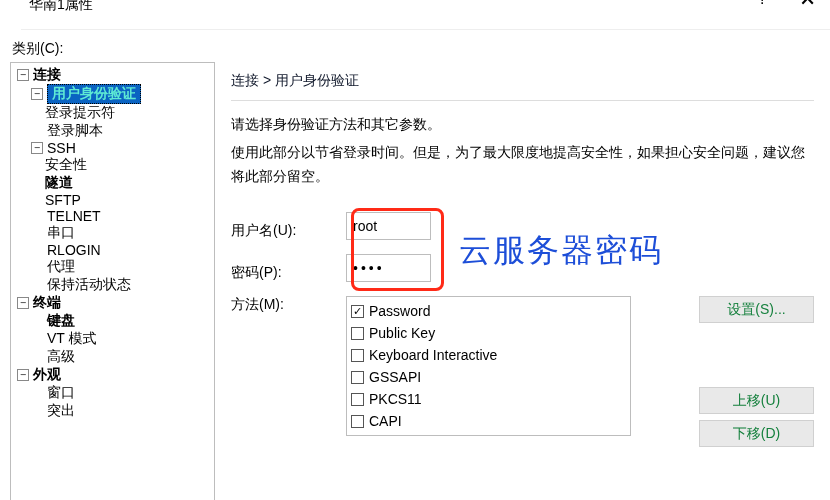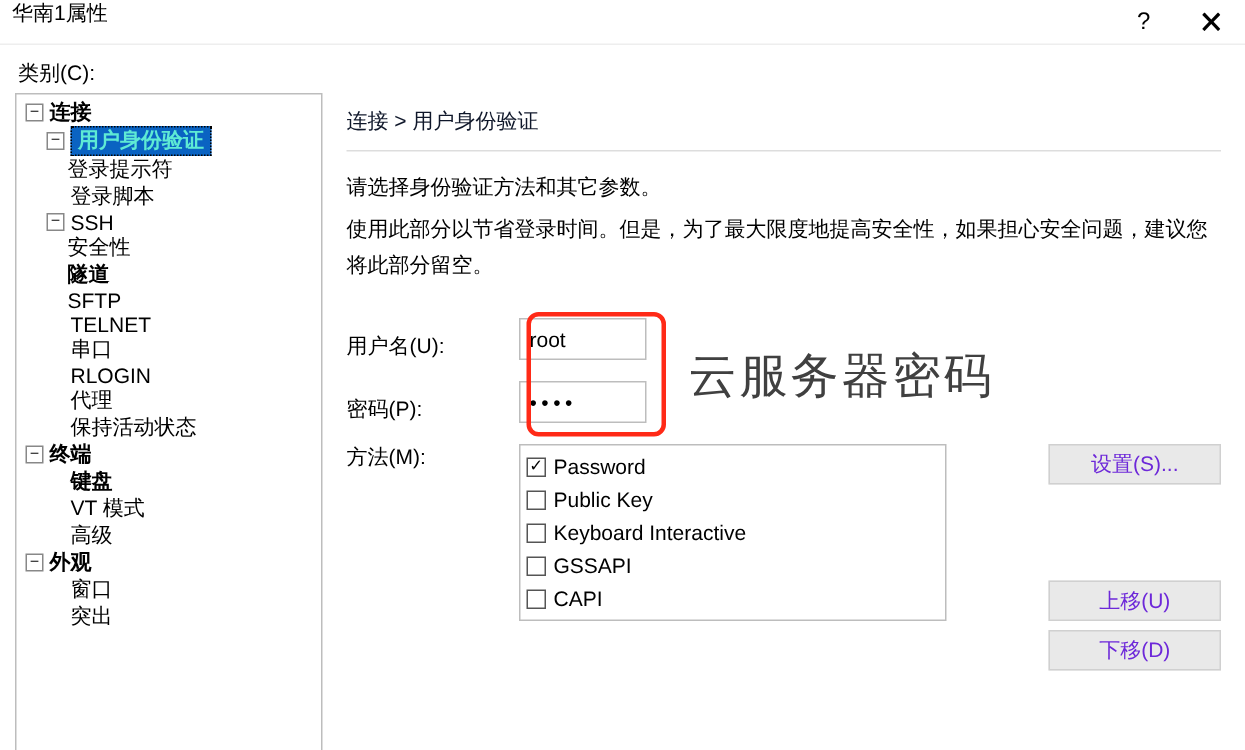--- a/index.html
+++ b/index.html
@@ -1,17 +1,17 @@
 <!DOCTYPE html>
 <html><head>
 <meta charset="utf-8">
 <style>
 * { box-sizing: border-box; margin: 0; padding: 0; font-family: "Microsoft YaHei", "Segoe UI", sans-serif; font-size: 14px; }
 body { background: #fff; width: 830px; height: 500px; overflow: hidden; position: relative; }
-.titlebar { display: flex; align-items: flex-start; height: 30px; padding: 0 0 0 8px; border-bottom: 1px solid #eee; }
+.titlebar { display: flex; align-items: flex-end; height: 30px; padding: 0 0 15px 8px; border-bottom: 1px solid #eee; margin-left: 21px; }
 .titlebar .title { flex: 1; font-size: 14px; }
 .titlebar .btn { width: 45px; height: 30px; display: flex; align-items: center; justify-content: center; font-size: 16px; }
 .titlebar .btn.help { font-family: Arial; }
 .titlebar .btn.close { font-size: 18px; }
 .main { display: flex; flex-direction: column; padding: 6px 10px 0 10px; }
 .cat-label { margin: 4px 0 4px 2px; font-size: 14px; }
 .cols { display: flex; gap: 10px; }
 .tree-wrap { width: 205px; height: 440px; border: 1px solid #bdbdbd; background: #fff; overflow: hidden; padding-top: 3px; }
 .node { display: flex; align-items: center; padding: 0 4px 0 6px; cursor: default; }
 .tw { width: 12px; height: 12px; border: 1px solid #888; display: inline-flex; align-items: center; justify-content: center; font-size: 10px; line-height: 10px; margin-right: 4px; font-family: monospace; color: #333; }
@@ -23,28 +23,28 @@
 .ind2 { padding-left: 34px; }
 .right { flex: 1; padding: 10px 6px 0 6px; }
 .crumb { color: #0f172a; font-size: 14px; border-bottom: 1px solid #ddd; padding-bottom: 10px; margin-bottom: 12px; }
 .desc { margin-bottom: 4px; line-height: 1.7; }
 .form { margin-top: 24px; }
 .row { display: flex; align-items: flex-end; margin-bottom: 14px; }
 .row .flabel { width: 115px; }
 .row input[type=text], .row input[type=password] { width: 85px; height: 28px; border: 1px solid #bdbdbd; padding: 0 6px; font-size: 14px; }
 .row input[type=password] { letter-spacing: 3px; }
 .redbox { position: absolute; border: 3px solid #ff2a17; border-radius: 8px; pointer-events: none; }
-.redtext { position: absolute; color: #404040; font-size: 32px; font-weight: 500; letter-spacing: 2px; pointer-events: none; }
+.redtext { position: absolute; color: #1d4ed8; font-size: 32px; font-weight: 500; letter-spacing: 2px; pointer-events: none; }
 .methods-row { display: flex; align-items: flex-start; }
 .methods-row .flabel { width: 115px; }
 .listbox { border: 1px solid #bdbdbd; width: 285px; padding: 3px 4px; }
 .listbox .opt { display: flex; align-items: center; line-height: 22px; font-size: 15px; }
 .listbox .cb { width: 13px; height: 13px; border: 1px solid #555; margin-right: 5px; display: inline-flex; align-items: center; justify-content: center; font-size: 11px; }
 .sidebtns { display: flex; flex-direction: column; gap: 6px; margin-left: auto; width: 115px; }
-.sidebtn { height: 27px; background: #e9e9e9; border: 1px solid #d0d0d0; color: #6d28d9; display: flex; align-items: center; justify-content: center; text-align: center; }
+.sidebtn { height: 27px; background: #e9e9e9; border: 1px solid #d0d0d0; color: #15803d; display: flex; align-items: center; justify-content: center; text-align: center; }
 </style>
 </head>
 <body>
 
 <div class="titlebar">
   <div class="title">华南1属性</div>
   <div class="btn help">?</div>
   <div class="btn close">🗙</div>
 </div>
 
@@ -161,20 +161,24 @@
             <div class="opt">
                 <span class="cb"></span>
                 <span>Keyboard Interactive</span>
               </div>
             <div class="opt">
                 <span class="cb"></span>
                 <span>GSSAPI</span>
               </div>
             <div class="opt">
                 <span class="cb"></span>
+                <span>PKCS11</span>
+              </div>
+            <div class="opt">
+                <span class="cb"></span>
                 <span>CAPI</span>
               </div>
           </div>
           <div class="sidebtns">
             <div class="sidebtn">设置(S)...</div>
             <div style="height:52px"></div>
             <div class="sidebtn">上移(U)</div>
             <div class="sidebtn">下移(D)</div>
           </div>
         </div>

